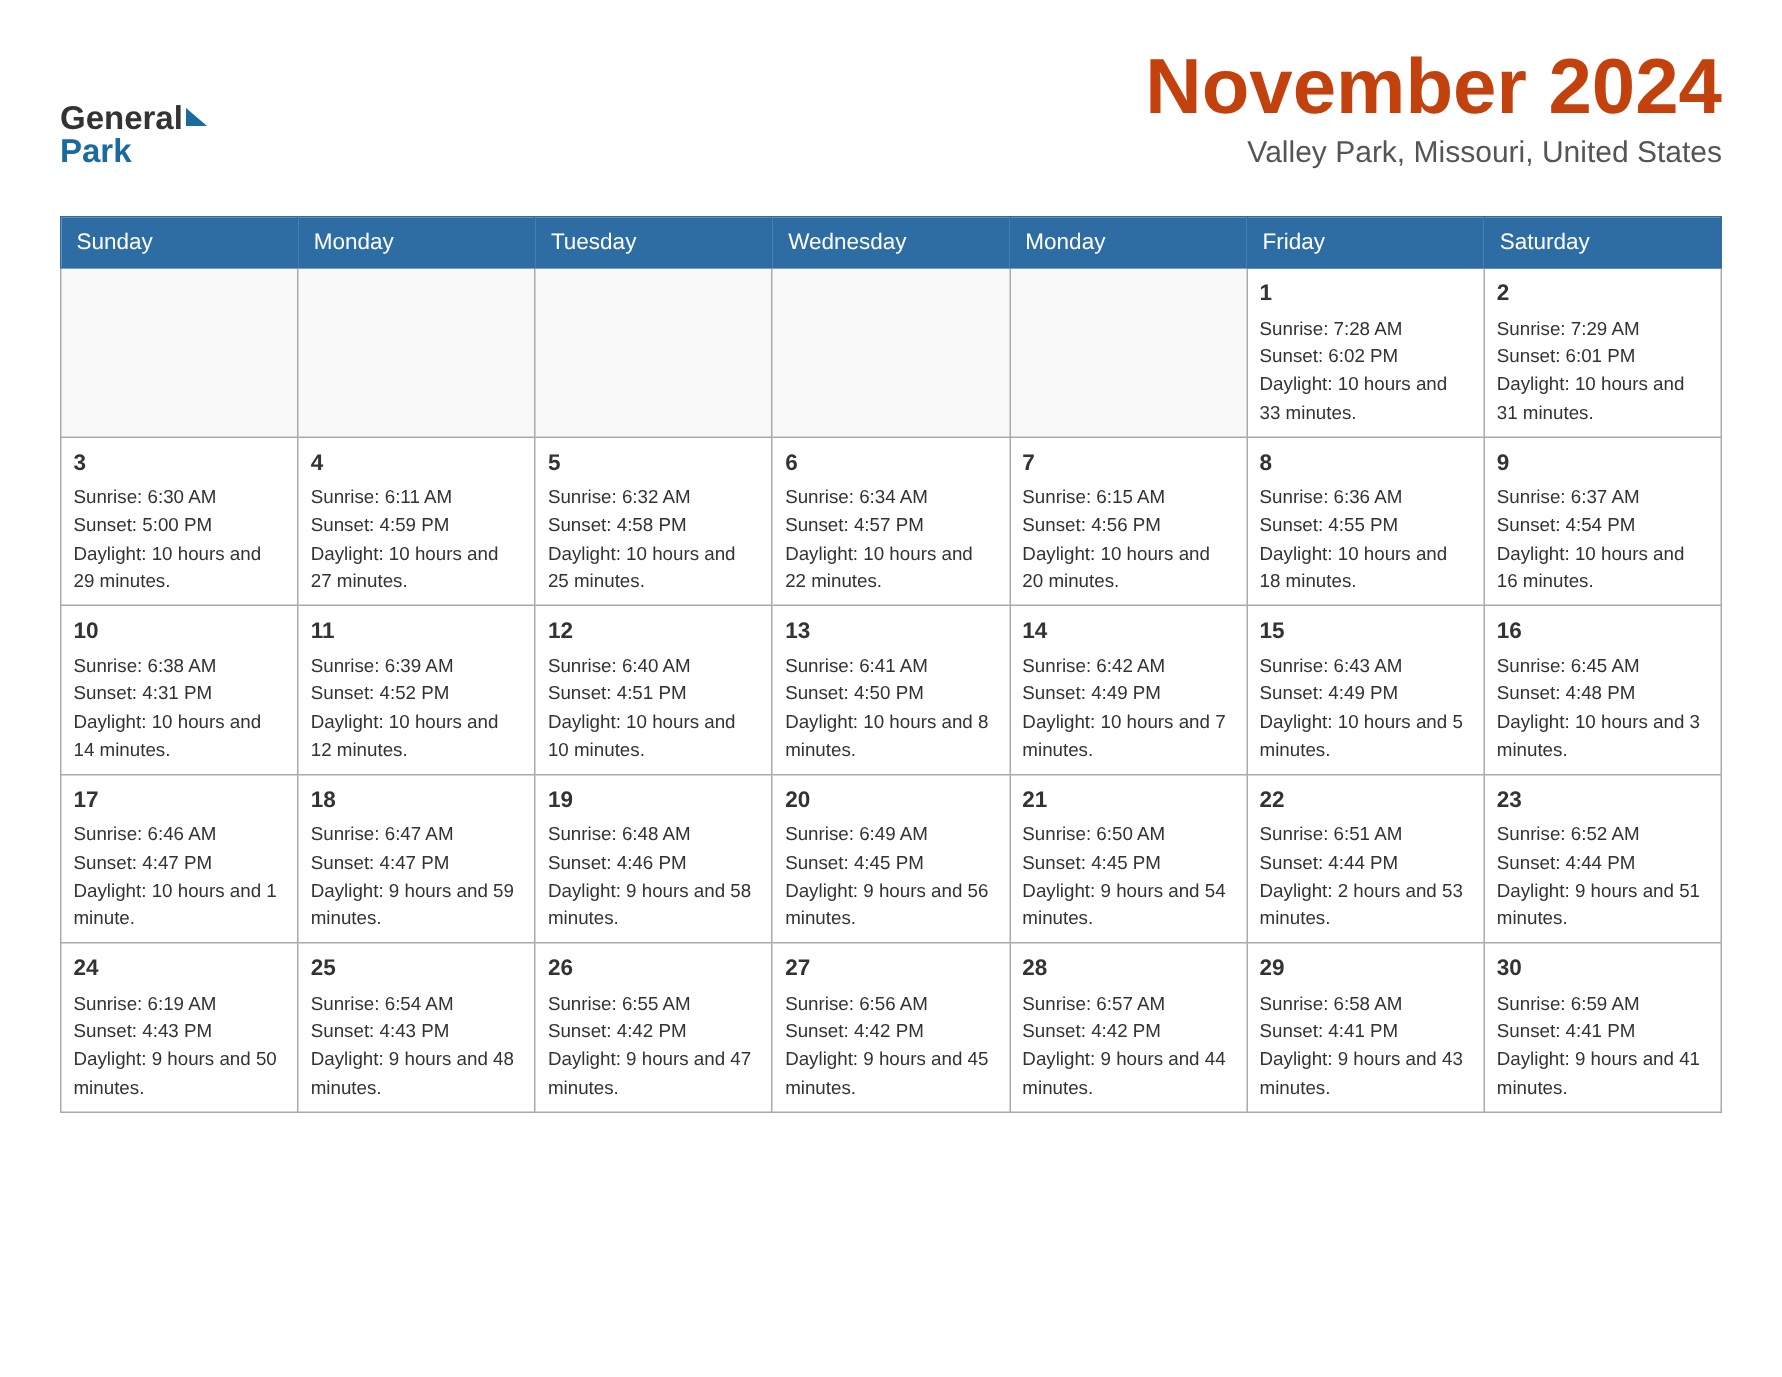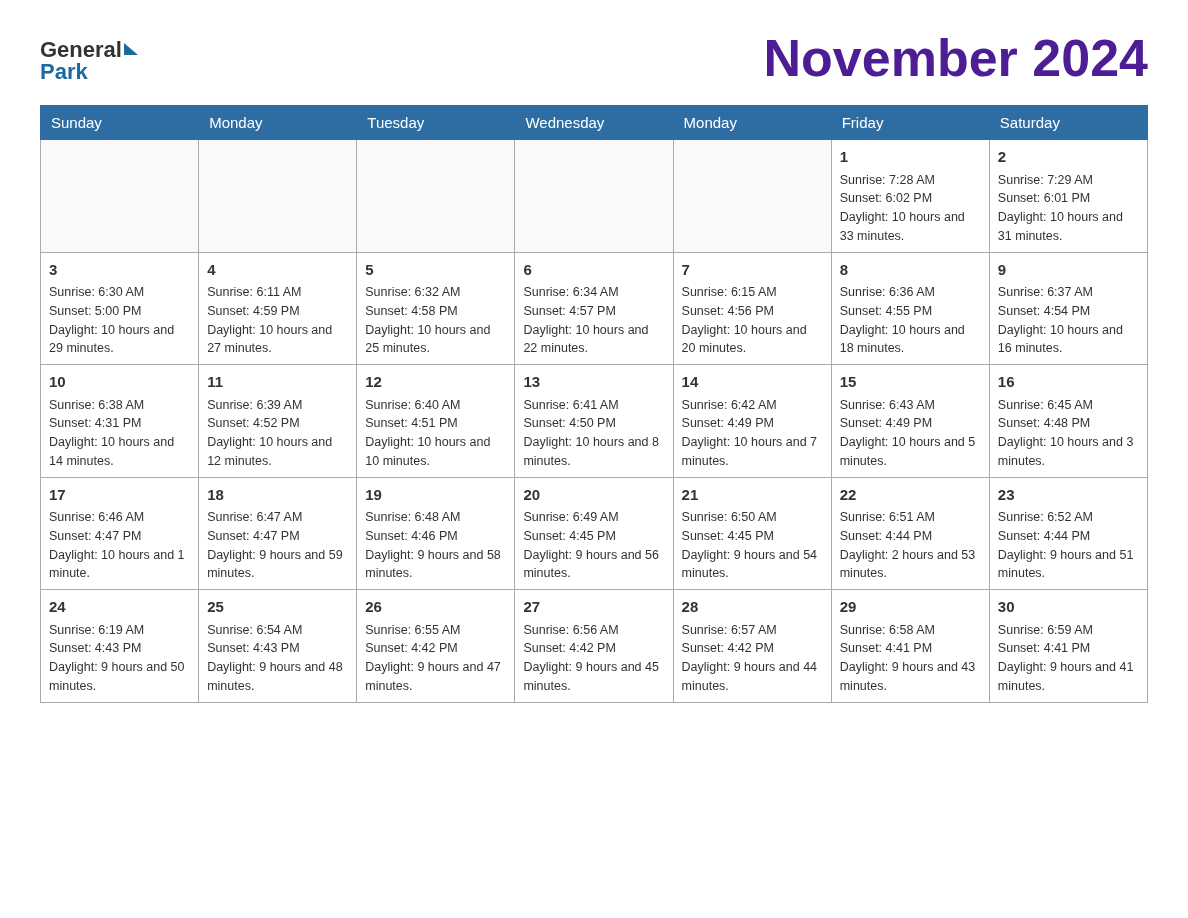--- a/index.html
+++ b/index.html
@@ -5,48 +5,48 @@
     * { box-sizing: border-box; margin: 0; padding: 0; }
     body {
       font-family: Arial, sans-serif;
       background: #fff;
       padding: 30px 40px;
       width: 1188px;
       min-height: 918px;
     }
     .header-row {
       display: flex;
-      align-items: center;
+      align-items: flex-end;
       justify-content: space-between;
       margin-bottom: 10px;
     }
     .logo {
       display: flex;
       flex-direction: column;
       align-items: flex-start;
       margin-top: 5px;
     }
     .title-block {
       text-align: right;
     }
     .page-title {
       font-size: 52px;
       font-weight: bold;
-      color: #4c1d95;
+      color: #c2410c;
       line-height: 1.1;
     }
     .subtitle {
       font-size: 20px;
       color: #555;
       margin-top: 4px;
     }
     .calendar {
       width: 100%;
       border-collapse: collapse;
-      margin-top: 18px;
+      margin-top: 30px;
       padding-left: 36px;
     }
     .calendar th {
       background: #2e6da4;
       color: #fff;
       font-size: 15px;
       font-weight: normal;
       padding: 8px 10px;
       text-align: left;
       border: 1px solid #2e6da4;
@@ -103,20 +103,21 @@
 <div class="header-row">
   <div class="logo">
     <div class="logo-wrapper">
       <span class="logo-general">General</span>
       <span class="logo-arrow"></span>
     </div>
     <div class="logo-row2">Park</div>
   </div>
   <div class="title-block">
     <div class="page-title">November 2024</div>
+    <div class="subtitle">Valley Park, Missouri, United States</div>
   </div>
 </div>
 
 <table class="calendar">
   <thead>
     <tr>
     <th>Sunday</th>
         <th>Monday</th>
         <th>Tuesday</th>
         <th>Wednesday</th>

